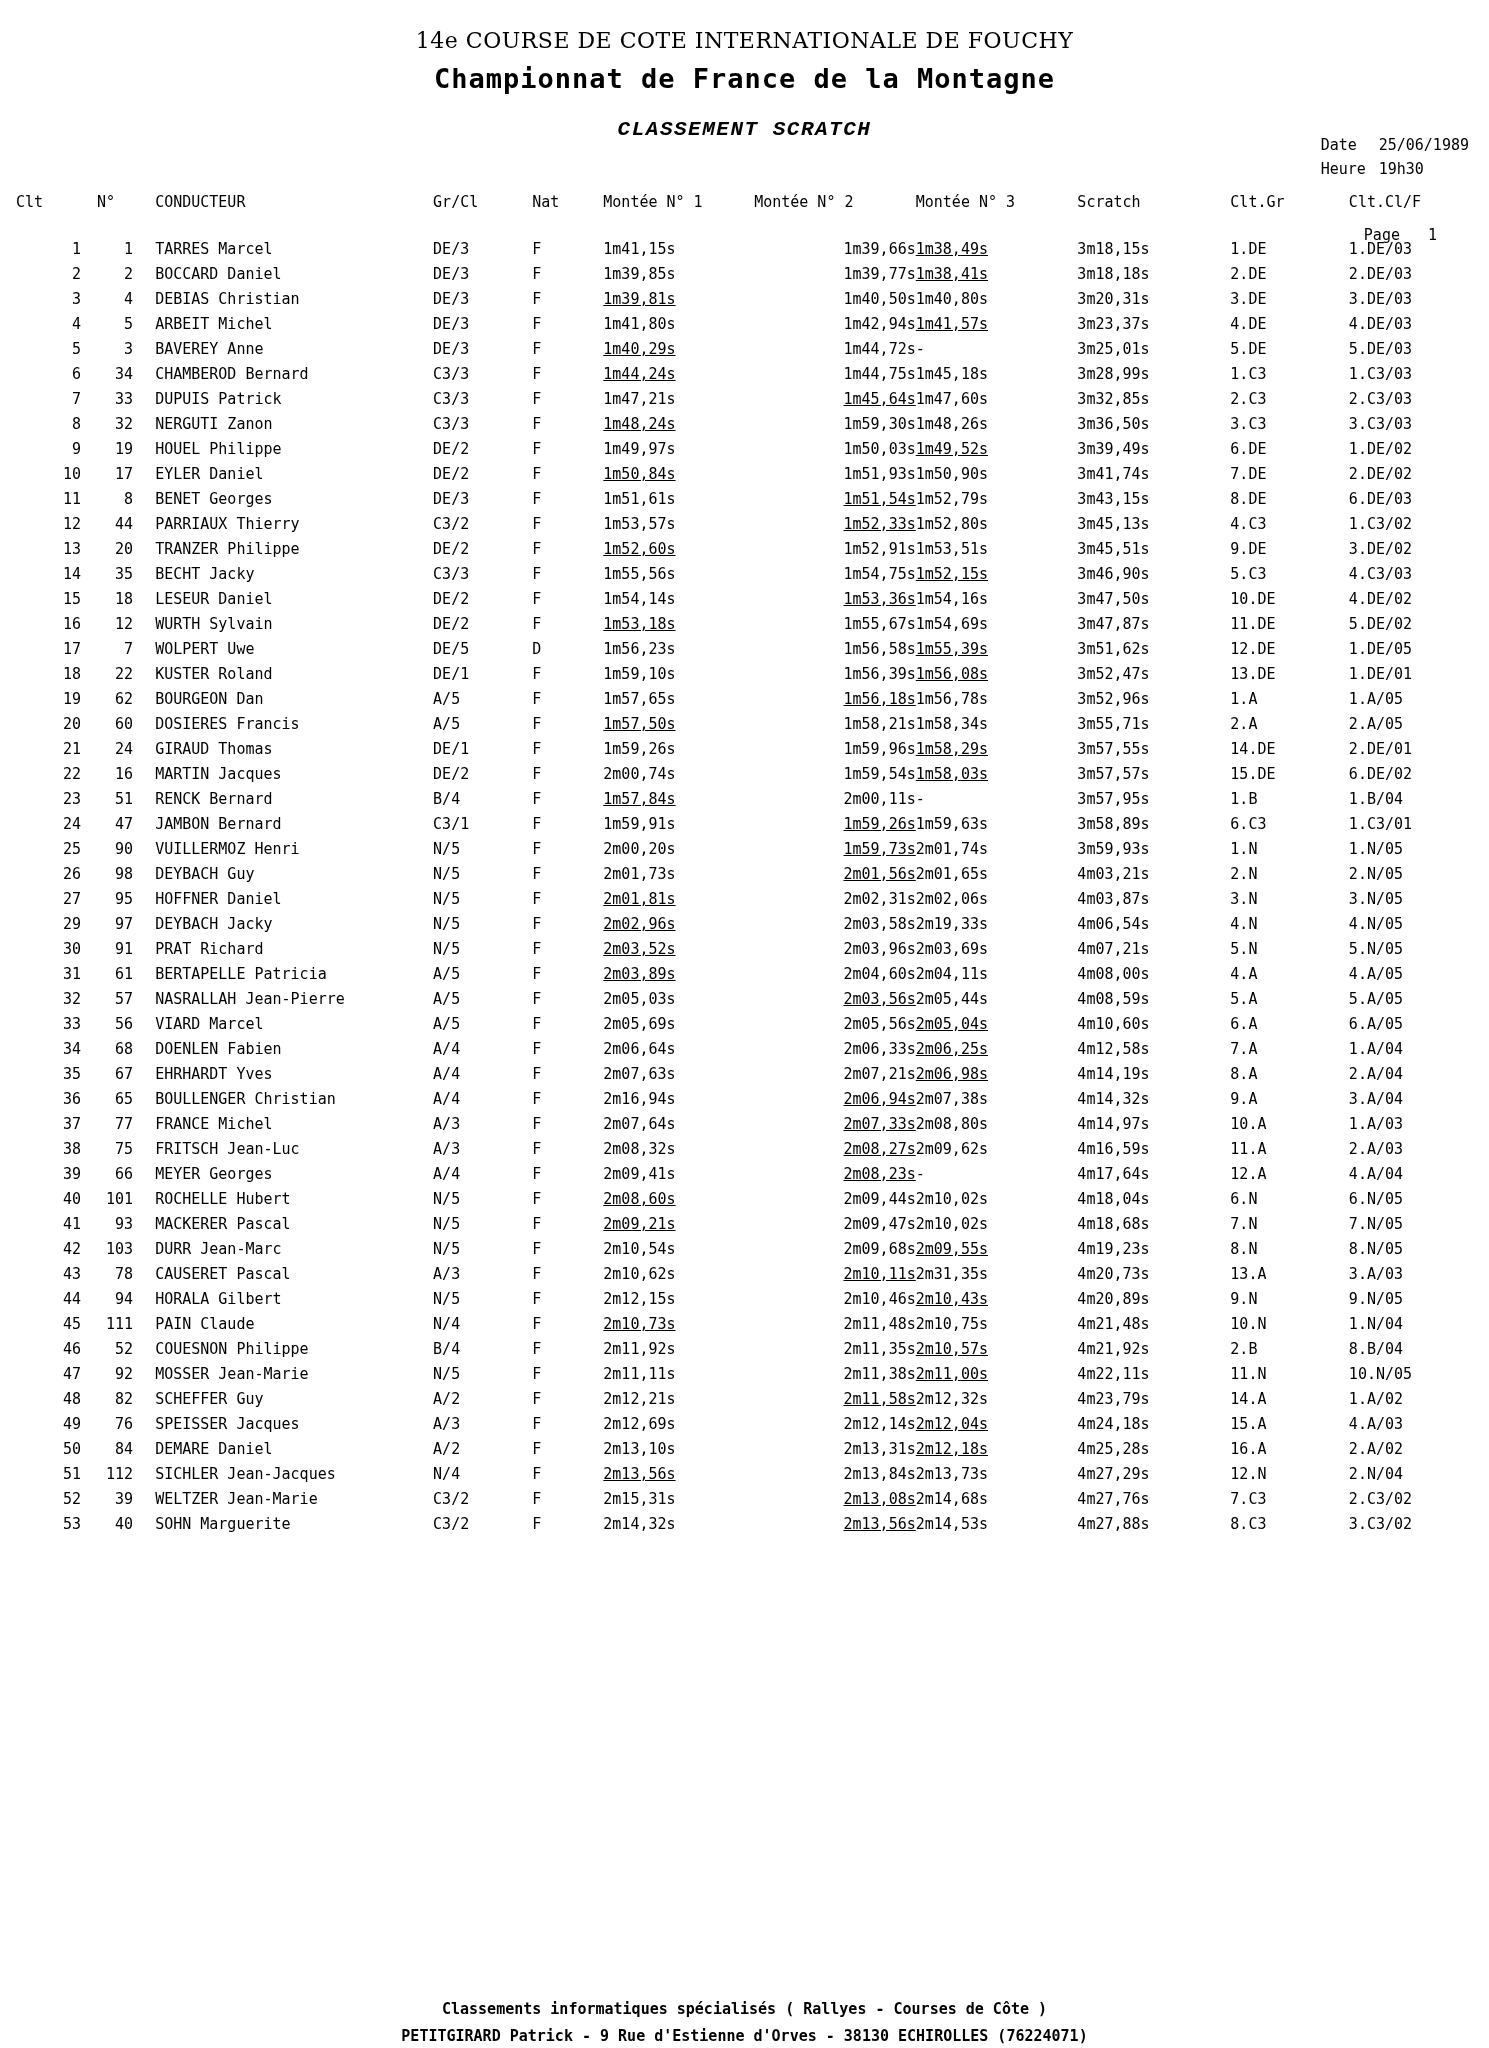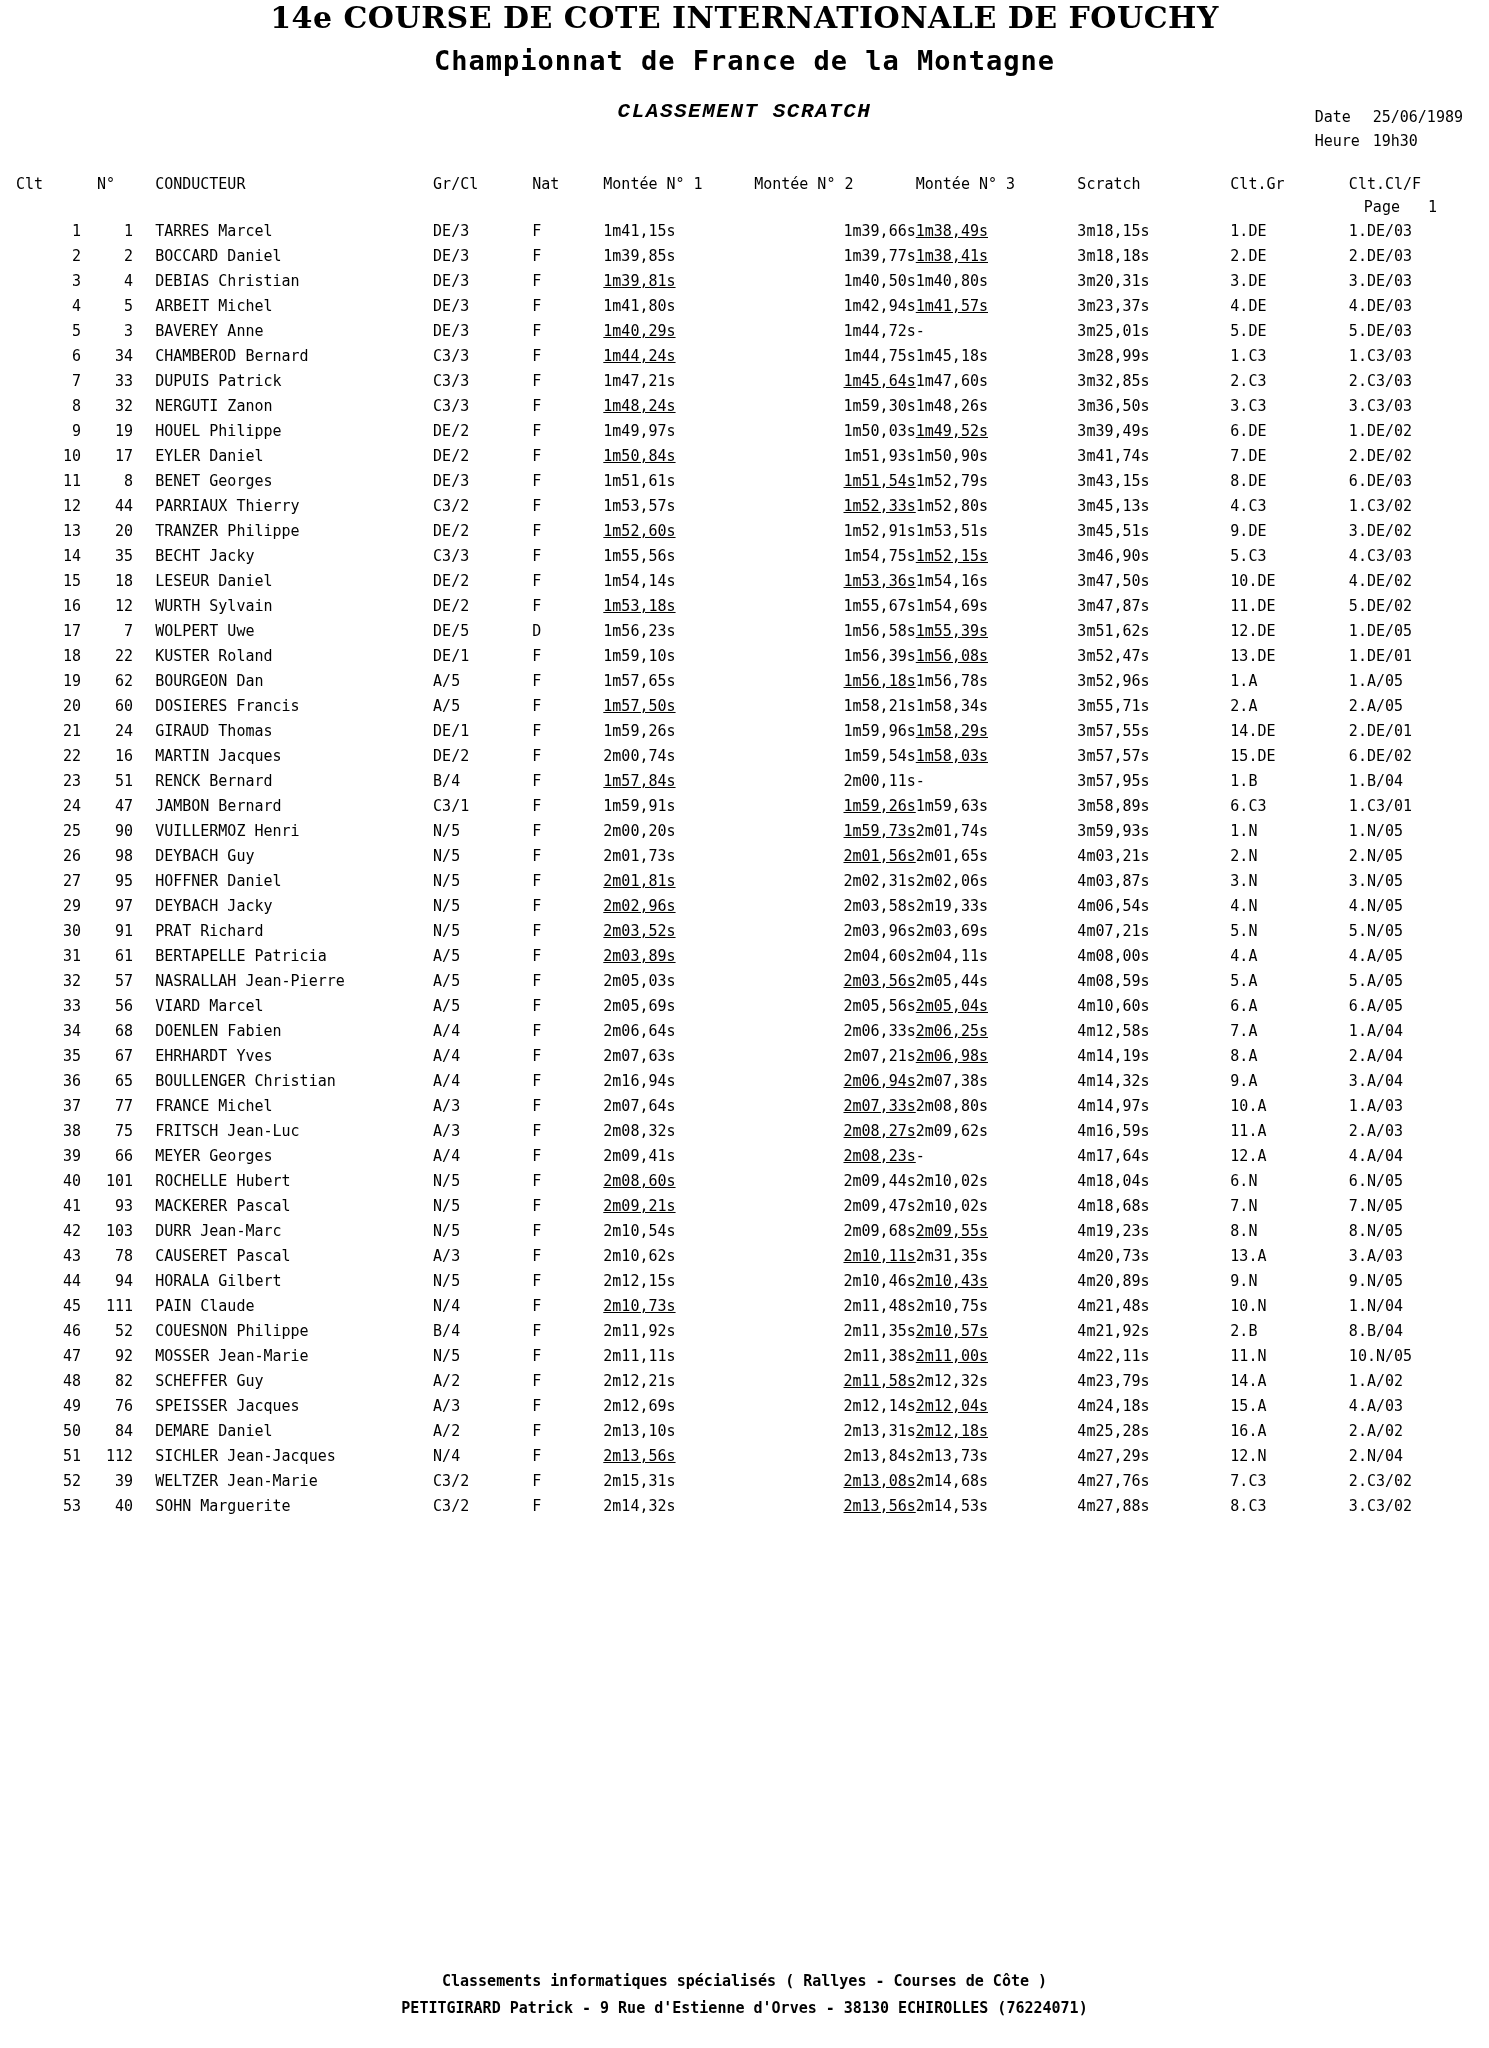--- a/index.html
+++ b/index.html
@@ -18,44 +18,45 @@
   .page {
     position: relative;
     width: 1489px;
     height: 2048px;
     box-sizing: border-box;
     padding: 0;
   }
   .title-main {
     text-align: center;
     font-family: "DejaVu Serif", serif;
-    font-weight: bold;
-    font-size: 30px;
+    font-weight: normal;
+    font-size: 22px;
     letter-spacing: 0.5px;
+    margin-top: 28px;
   }
   .title-sub {
     text-align: center;
     font-family: "DejaVu Sans Mono", monospace;
     font-weight: bold;
     font-size: 27px;
     letter-spacing: 1px;
     margin-top: 10px;
   }
   .title-class {
     text-align: center;
     font-family: Liberation Mono, monospace;
     font-weight: bold;
     font-style: italic;
     font-size: 21px;
     letter-spacing: 1.5px;
     margin-top: 24px;
   }
   .meta {
     position: absolute;
-    right: 26px;
+    right: 20px;
     top: 105px;
     font-size: 15px;
     line-height: 24px;
     text-align: left;
   }
   .meta div span.lbl {
     display: inline-block;
     width: 58px;
   }
   .pageno {

